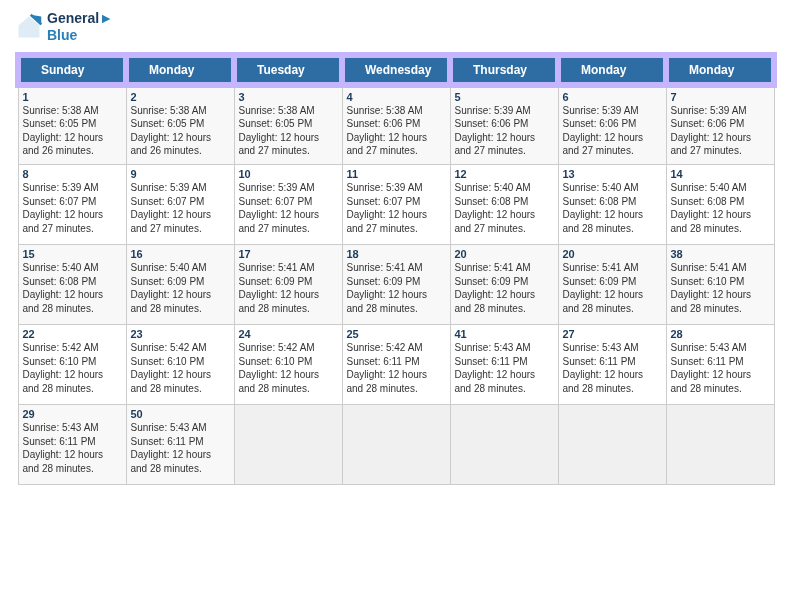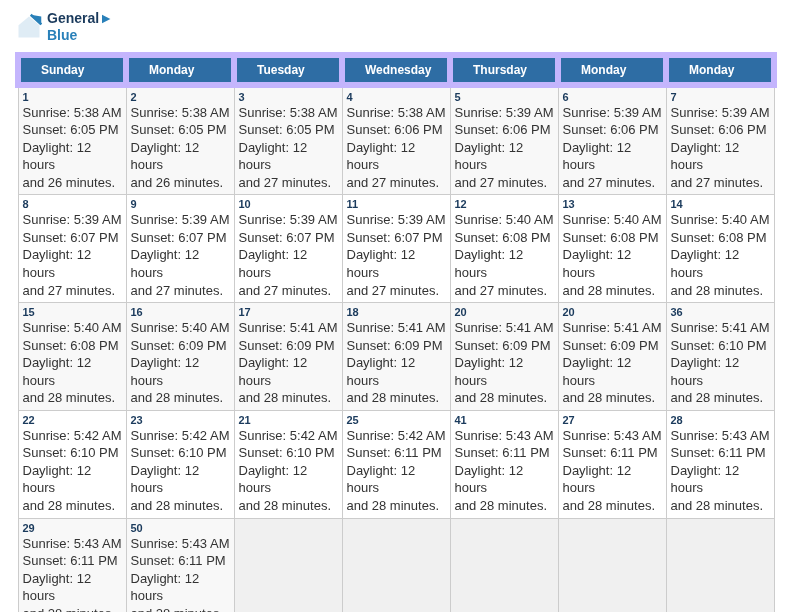--- a/index.html
+++ b/index.html
@@ -83,21 +83,21 @@
       background: #fff;
     }
     .day-num {
       font-size: 11px;
       font-weight: bold;
       color: #1a3a5c;
       display: block;
       margin-bottom: 1px;
     }
     .day-info {
-      font-size: 13px;
+      font-size: 10px;
       color: #333;
       line-height: 1.35;
     }
     td.empty {
       background: #f0f0f0 !important;
     }
   </style>
 </head>
 <body>
 
@@ -213,35 +213,35 @@
       </td>
           <td>
         <span class="day-num">20</span>
         <span class="day-info">Sunrise: 5:41 AM<br>Sunset: 6:09 PM<br>Daylight: 12 hours<br>and 28 minutes.</span>
       </td>
           <td>
         <span class="day-num">20</span>
         <span class="day-info">Sunrise: 5:41 AM<br>Sunset: 6:09 PM<br>Daylight: 12 hours<br>and 28 minutes.</span>
       </td>
           <td>
-        <span class="day-num">36</span>
+        <span class="day-num">38</span>
         <span class="day-info">Sunrise: 5:41 AM<br>Sunset: 6:10 PM<br>Daylight: 12 hours<br>and 28 minutes.</span>
       </td>
         </tr>
         <tr>
           <td>
         <span class="day-num">22</span>
         <span class="day-info">Sunrise: 5:42 AM<br>Sunset: 6:10 PM<br>Daylight: 12 hours<br>and 28 minutes.</span>
       </td>
           <td>
         <span class="day-num">23</span>
         <span class="day-info">Sunrise: 5:42 AM<br>Sunset: 6:10 PM<br>Daylight: 12 hours<br>and 28 minutes.</span>
       </td>
           <td>
-        <span class="day-num">21</span>
+        <span class="day-num">24</span>
         <span class="day-info">Sunrise: 5:42 AM<br>Sunset: 6:10 PM<br>Daylight: 12 hours<br>and 28 minutes.</span>
       </td>
           <td>
         <span class="day-num">25</span>
         <span class="day-info">Sunrise: 5:42 AM<br>Sunset: 6:11 PM<br>Daylight: 12 hours<br>and 28 minutes.</span>
       </td>
           <td>
         <span class="day-num">41</span>
         <span class="day-info">Sunrise: 5:43 AM<br>Sunset: 6:11 PM<br>Daylight: 12 hours<br>and 28 minutes.</span>
       </td>

